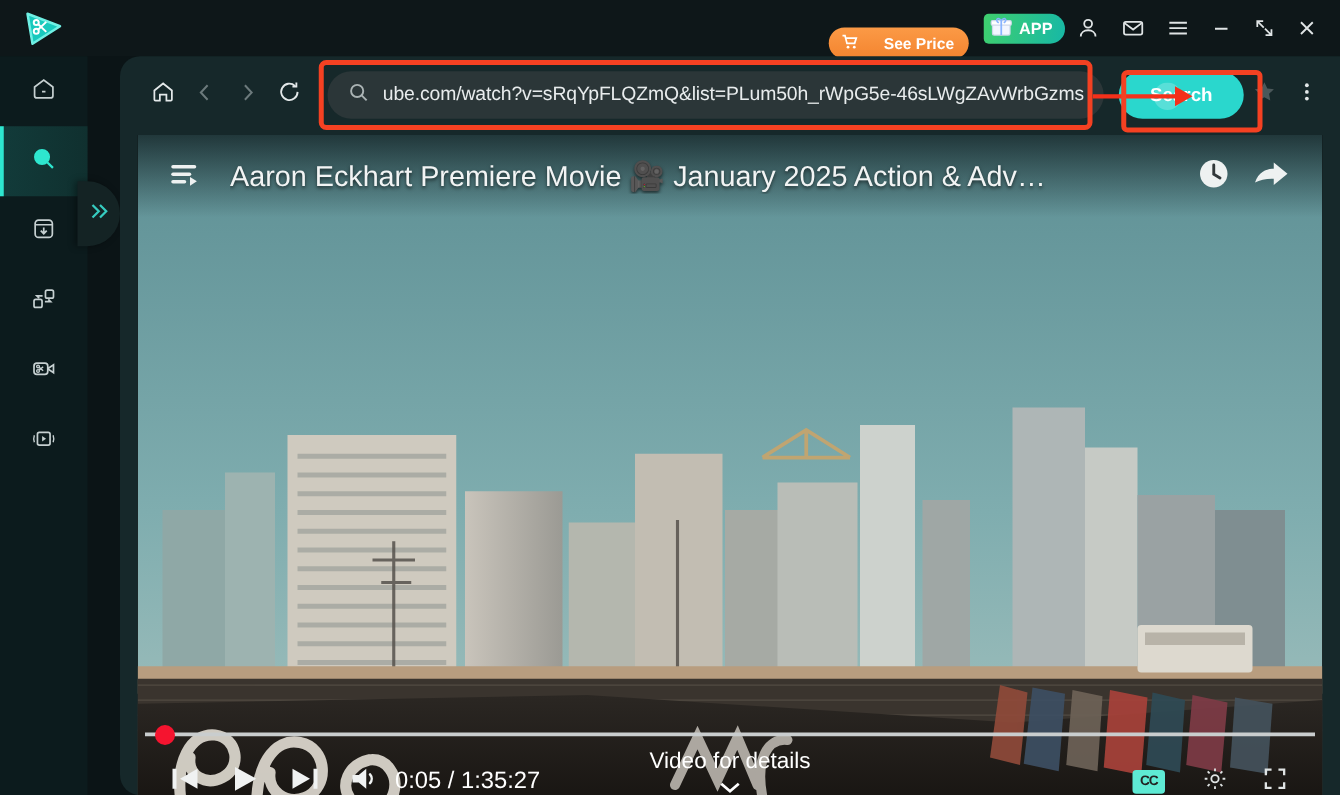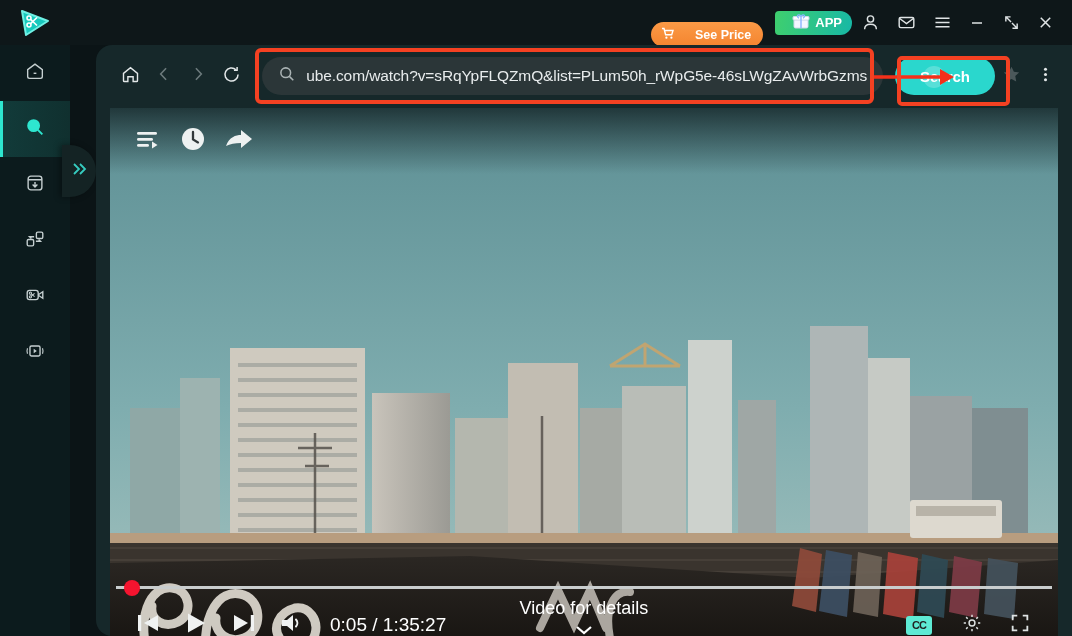--- a/index.html
+++ b/index.html
@@ -28,21 +28,21 @@
     display: flex; align-items: center; gap: 20px;
     background: linear-gradient(180deg,#fb9a46,#f4842f);
     color: #fff; font-size: 12.5px; font-weight: bold;
     border: none; border-radius: 13px; height: 25px; padding: 0 12px 0 10px;
     cursor: pointer; white-space: nowrap; margin-top: 24px;
   }
   .app-badge {
     display: flex; align-items: center; gap: 4px;
     background: linear-gradient(100deg,#3fcf6e,#17b8a6);
     color: #fff; font-size: 13px; font-weight: bold;
-    border-radius: 4px 12px 12px 4px; height: 24px; padding: 0 10px 0 16px;
+    border-radius: 4px 12px 12px 4px; height: 24px; padding: 0 10px 0 4px;
     margin-left: 12px; cursor: pointer; position: relative;
   }
   .ticon { width: 36px; height: 45px; display: flex; align-items: center; justify-content: center; cursor: pointer; }
   .ticon svg { display: block; }
   .win-ctl { width: 34px; }
 
   
   .sidebar {
     position: absolute; left: 0; top: 45px; width: 70px; height: 591px;
     background: #0c1b1d;
@@ -128,21 +128,21 @@
   }
   .playhead {
     position: absolute; left: 8px; top: -6px; width: 16px; height: 16px;
     background: #f5142f; border-radius: 50%; cursor: pointer;
   }
   .ctrl-row {
     position: absolute; left: 0; top: 24px; width: 948px; height: 50px;
     display: flex; align-items: center; padding: 0 14px;
   }
   .cbtn { width: 48px; height: 46px; display:flex;align-items:center;justify-content:center;cursor:pointer; }
-  .timecode { color: #fff; font-size: 19px; margin-left: 14px; white-space: nowrap; }
+  .timecode { color: #fff; font-size: 19px; white-space: nowrap; }
   .scroll-hint {
     position: absolute; left: 0; top: 22px; width: 948px; text-align: center;
     color: #fff; font-size: 18px; pointer-events: none;
   }
   .scroll-hint .chev { display: block; margin-top: 1px; }
   .right-ctrls { margin-left: auto; display: flex; align-items: center; }
   .ccbtn {
     width: 26px; height: 19px; border-radius: 3px; background: #5eead4;
     color: #222; font-size: 11px; font-weight: bold; display:flex;
     align-items:center; justify-content:center; cursor:pointer; letter-spacing:-1px;
@@ -480,20 +480,21 @@
         <span class="vt-ico">
           <span>
             <svg width="26" height="26" viewBox="0 0 26 26" fill="#eef1f1">
               <rect x="3" y="6" width="20" height="2.8" rx="1.4"></rect>
               <rect x="3" y="12" width="16" height="2.8" rx="1.4"></rect>
               <rect x="3" y="18" width="12" height="2.8" rx="1.4"></rect>
               <path d="M18 15.5 23.5 19 18 22.5z"></path>
             </svg>
           </span>
         </span>
+        <div class="vtitle">Aaron Eckhart Premiere Movie 🎥 January 2025 Action &amp; Adv…</div>
         <span class="vt-ico">
           <span>
             <svg width="28" height="28" viewBox="0 0 28 28">
               <circle cx="14" cy="14" r="11" fill="#eef1f1"></circle>
               <path d="M14 7v7.4l5 3" stroke="#32383a" stroke-width="2.3" fill="none" stroke-linecap="round"></path>
             </svg>
           </span>
         </span>
         <span class="vt-ico">
           <span>

